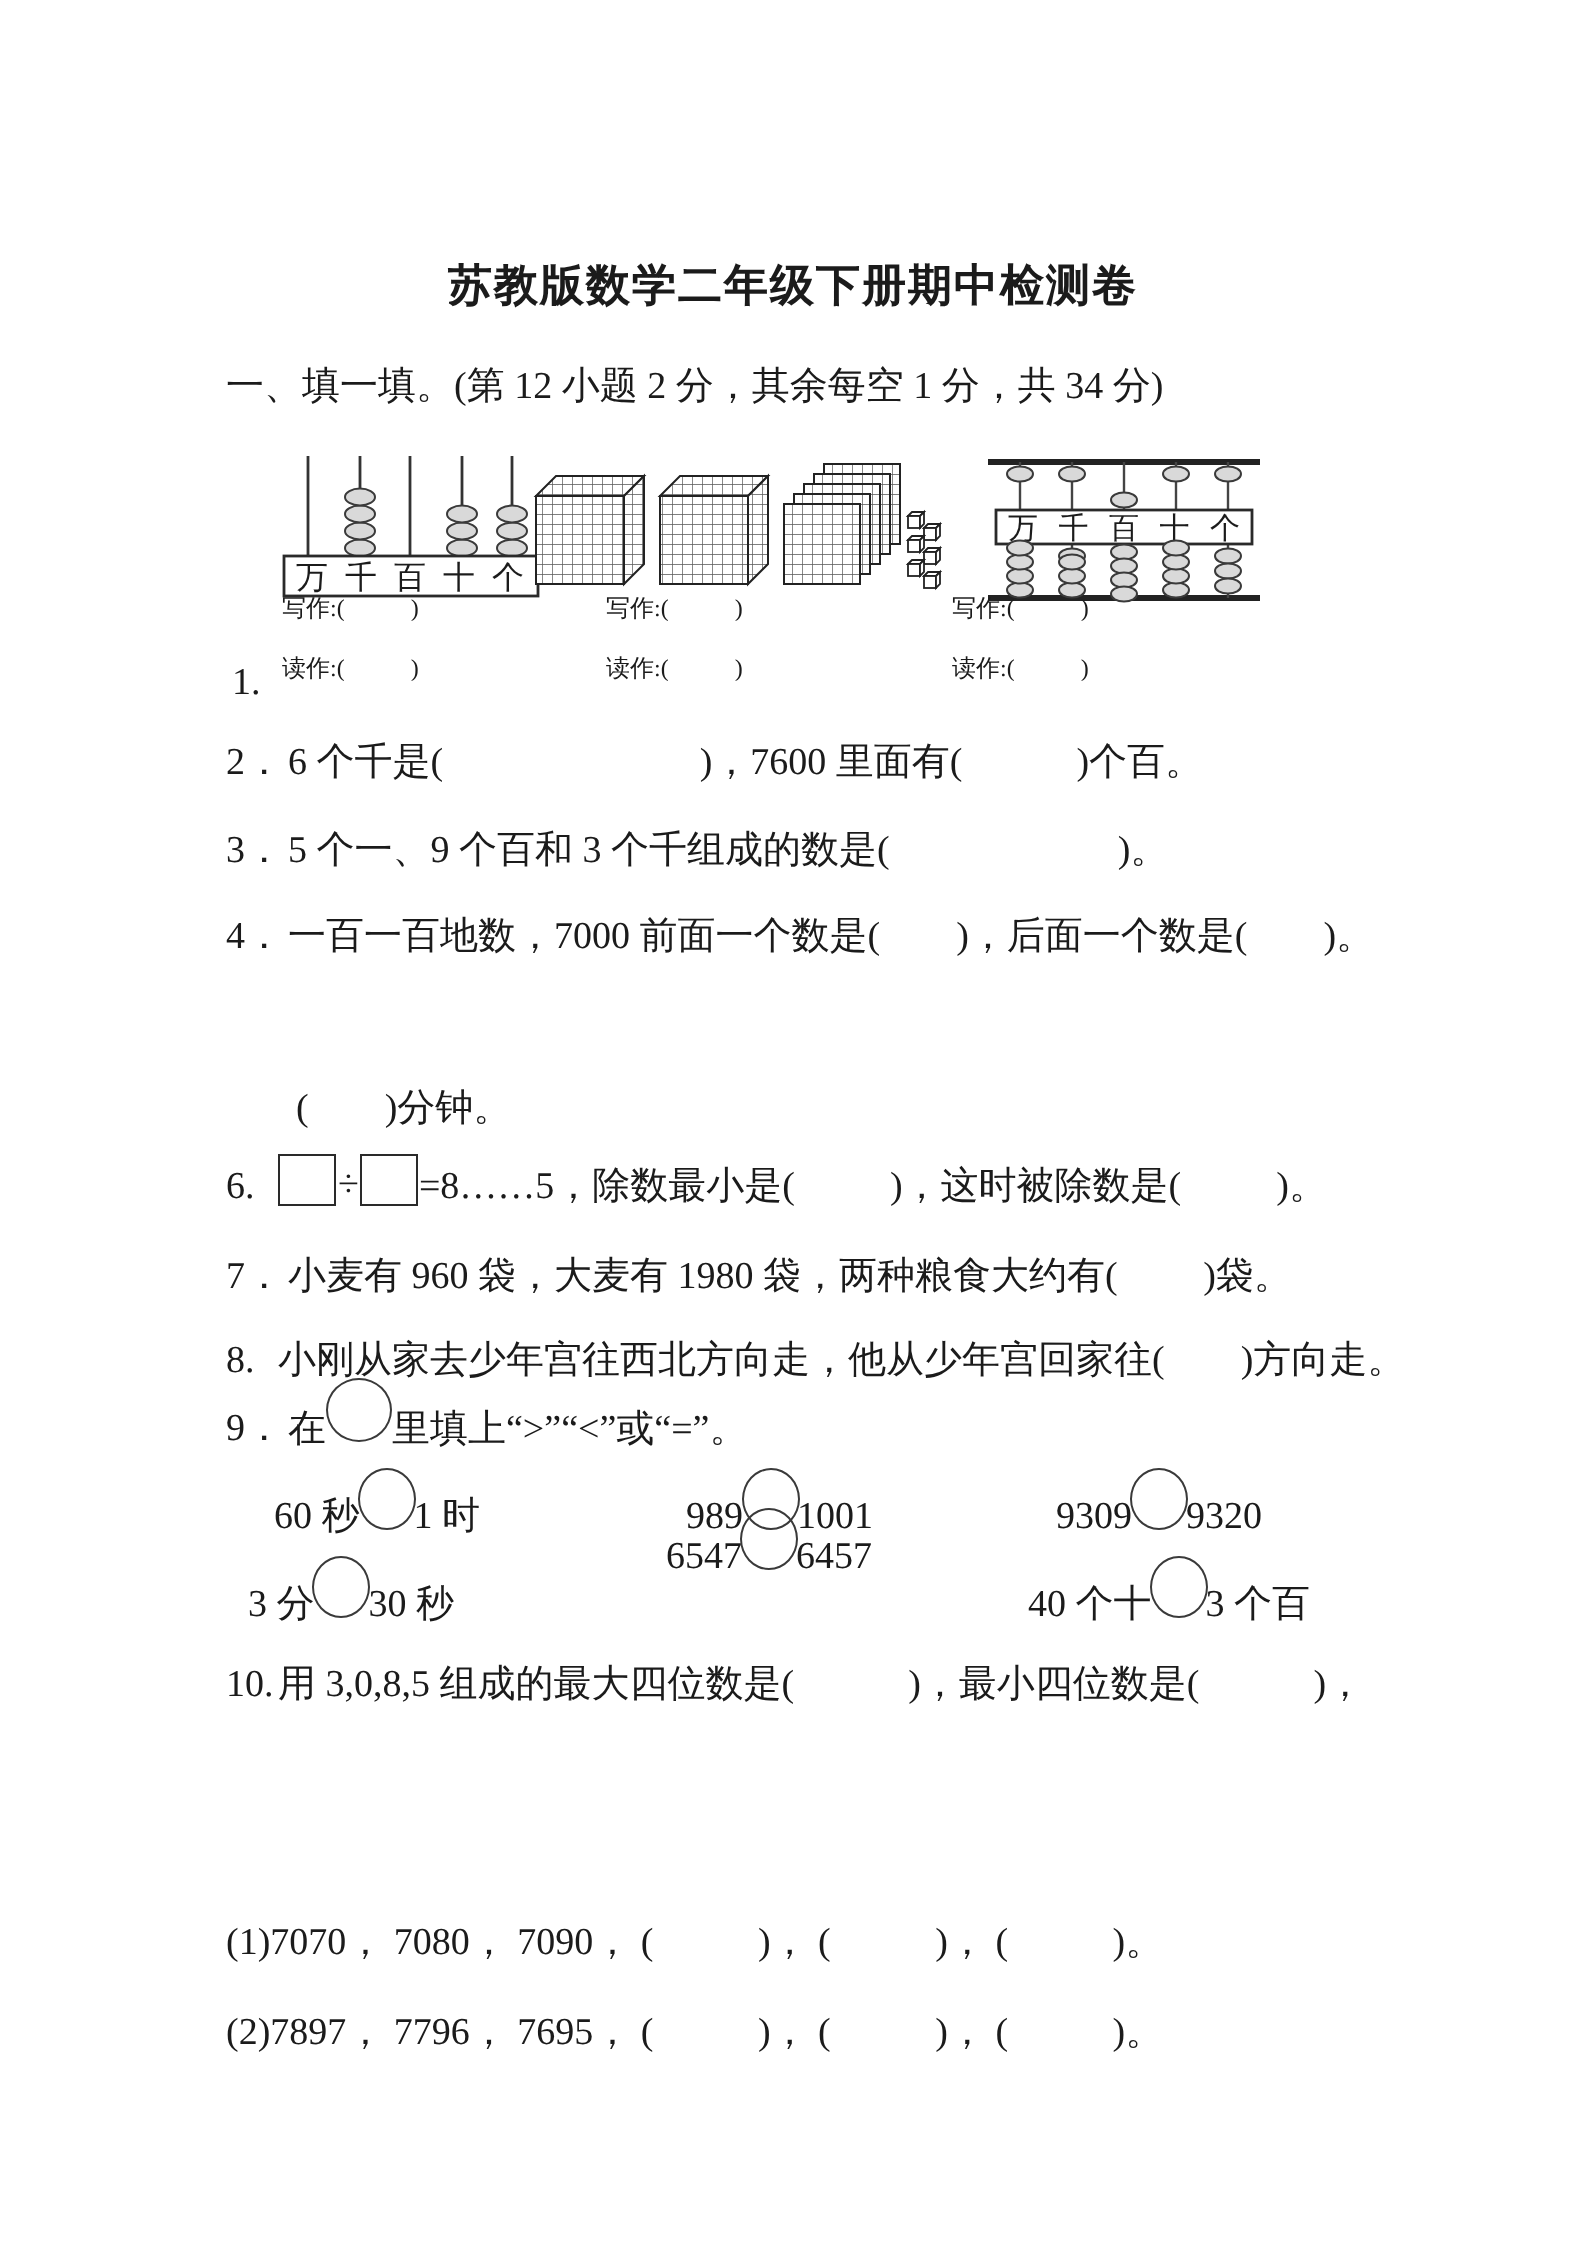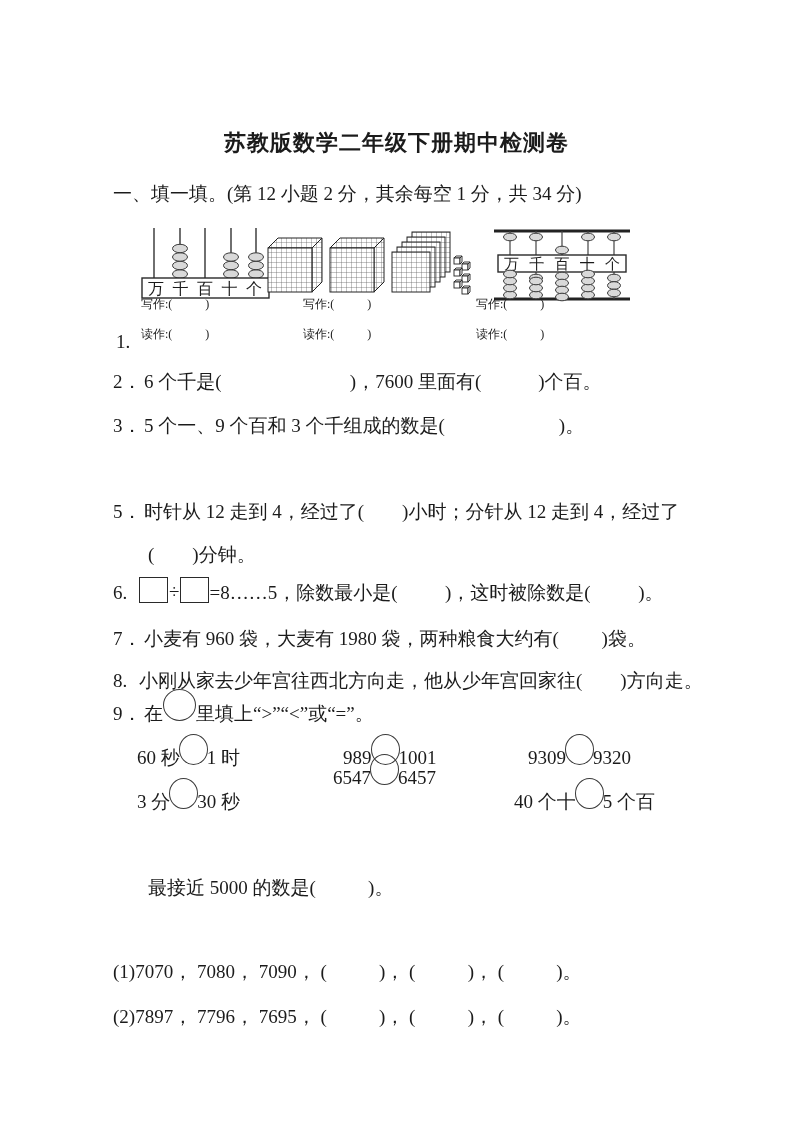--- a/index.html
+++ b/index.html
@@ -177,38 +177,38 @@
   <div class="wlabel" style="left:141px;top:286px;">读作:(           )</div>
   <div class="wlabel" style="left:303px;top:286px;">读作:(           )</div>
   <div class="wlabel" style="left:476px;top:286px;">读作:(           )</div>
 
   <div class="line" style="left:116px;top:292px;">1.</div>
 
   <div class="line" style="top:332px;"><span class="qnum">2．</span><span>6 个千是(                           )，7600 里面有(            )个百。</span></div>
 
   <div class="line" style="top:376px;"><span class="qnum">3．</span><span>5 个一、9 个百和 3 个千组成的数是(                        )。</span></div>
 
-
-  <div class="line" style="top:462px;"><span class="qnum">5．</span><span>时针从 12 走到 4，经过了(        )小时；分针从 12 走到 4，经过了</span></div>
+  <div class="line" style="top:419px;"><span class="qnum">4．</span><span>一百一百地数，7000 前面一个数是(        )，后面一个数是(        )。</span></div>
+
   <div class="line" style="left:148px;top:505px;">(        )分钟。</div>
 
   <div class="line" style="top:541px;"><span class="qnum narrow">6.</span><span class="sqbox"></span><span class="divsign">÷</span><span class="sqbox"></span><span>=8……5，除数最小是(          )，这时被除数是(          )。</span></div>
 
   <div class="line" style="top:589px;"><span class="qnum">7．</span><span>小麦有 960 袋，大麦有 1980 袋，两种粮食大约有(         )袋。</span></div>
 
   <div class="line" style="top:631px;"><span class="qnum narrow">8.</span><span>小刚从家去少年宫往西北方向走，他从少年宫回家往(        )方向走。</span></div>
 
   <div class="line" style="top:664px;"><span class="qnum">9．</span><span>在</span><span class="head-circle"></span><span>里填上“&gt;”“&lt;”或“=”。</span></div>
 
   <div class="line" style="left:137px;top:708px;"><span>60 秒</span><span class="cmp-circle"></span><span>1 时</span></div>
   <div class="line" style="left:343px;top:708px;text-align:center;"><span>989</span><span class="cmp-circle"></span><span>1001</span></div>
   <div class="line" style="left:528px;top:708px;"><span>9309</span><span class="cmp-circle"></span><span>9320</span></div>
 
-  <div class="line" style="left:137px;top:752px;"><span>3 分</span><span class="cmp-circle"></span><span>30 秒</span></div>
+  <div class="line" style="left:124px;top:752px;"><span>3 分</span><span class="cmp-circle"></span><span>30 秒</span></div>
   <div class="line" style="left:333px;top:728px;"><span>6547</span><span class="cmp-circle"></span><span>6457</span></div>
-  <div class="line" style="left:514px;top:752px;"><span>40 个十</span><span class="cmp-circle"></span><span>5 个百</span></div>
-
-  <div class="line" style="left:148px;top:838px;">最接近 5000 的数是(           )。</div>
+  <div class="line" style="left:514px;top:752px;"><span>40 个十</span><span class="cmp-circle"></span><span>3 个百</span></div>
+
+  <div class="line" style="top:793px;"><span class="qnum narrow">10.</span><span>用 3,0,8,5 组成的最大四位数是(            )，最小四位数是(            )，</span></div>
 
   <div class="line" style="top:922px;">(1)7070， 7080， 7090， (           )， (           )， (           )。</div>
   <div class="line" style="top:967px;">(2)7897， 7796， 7695， (           )， (           )， (           )。</div>
 
 </div>
 
 </body></html>

